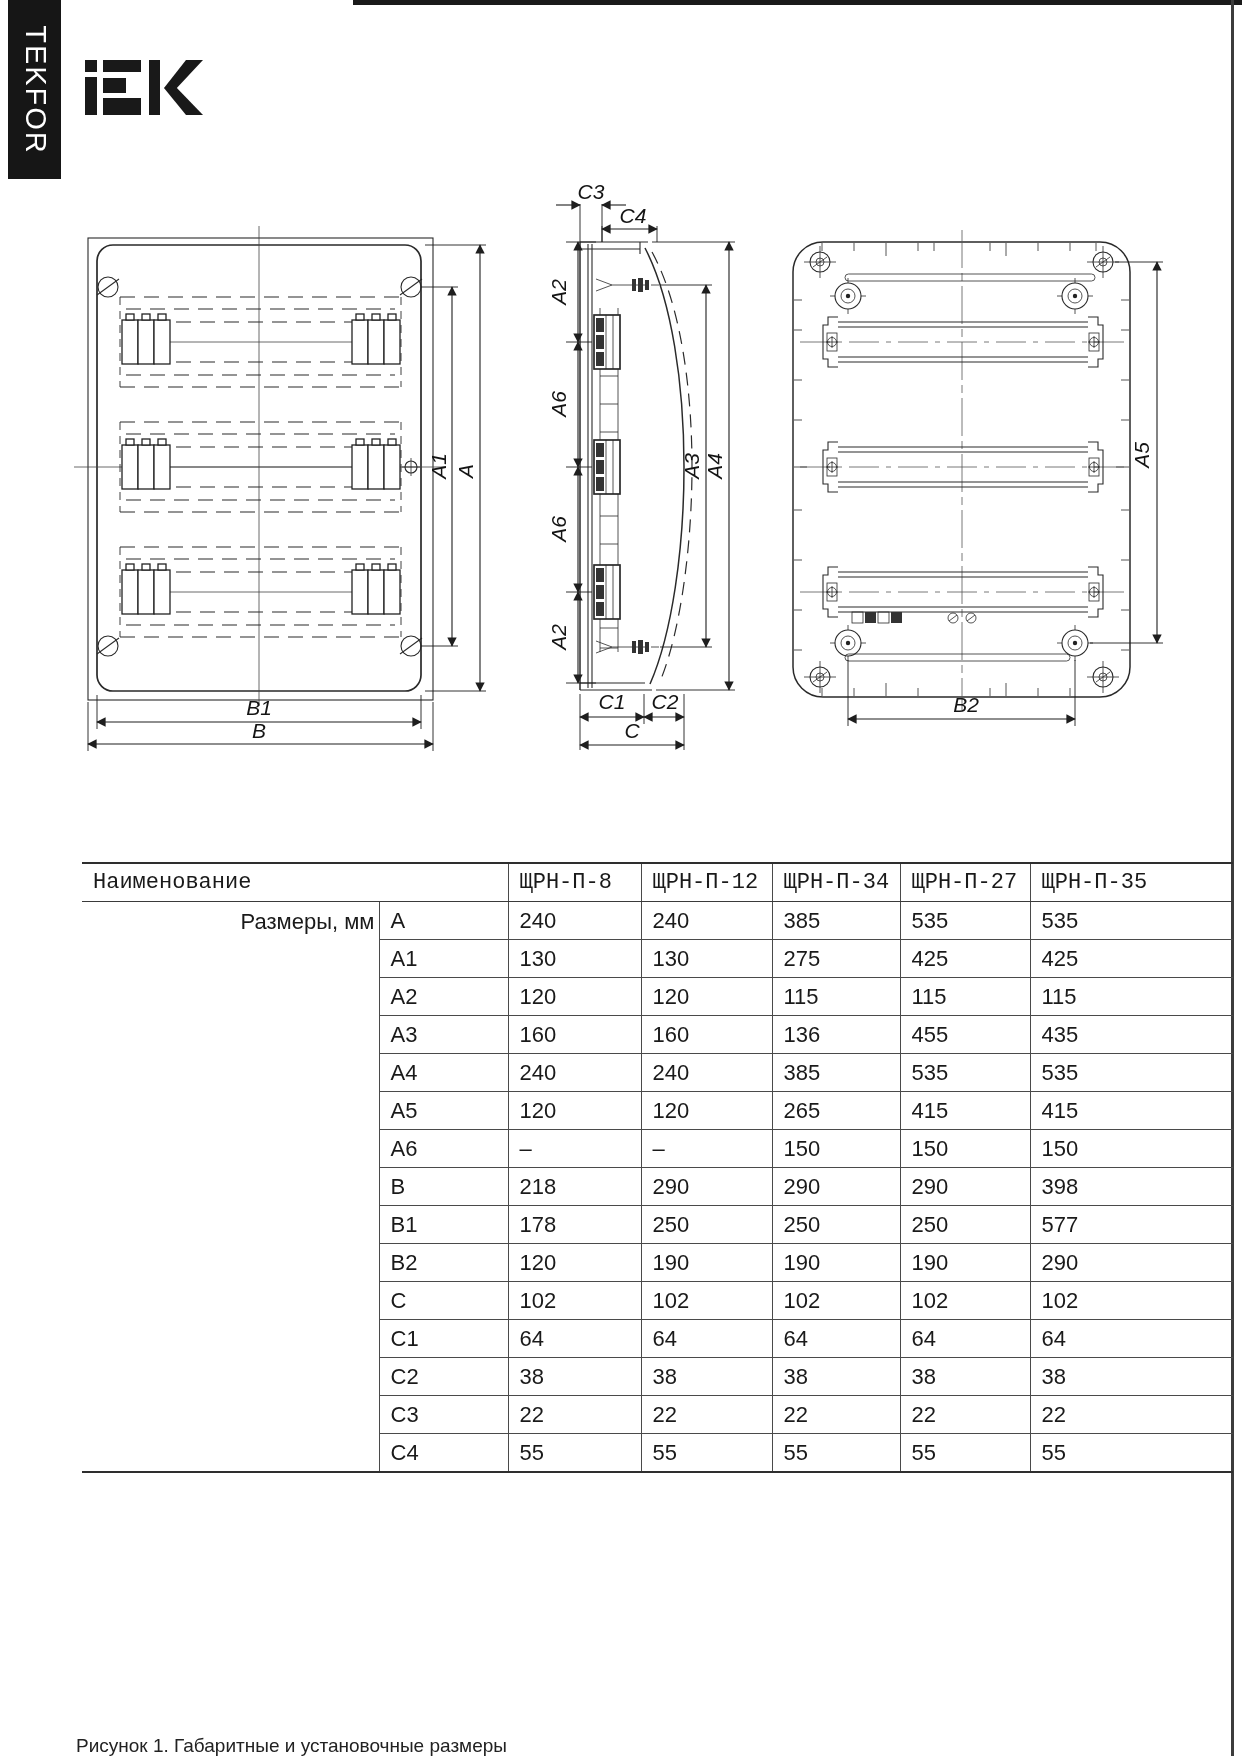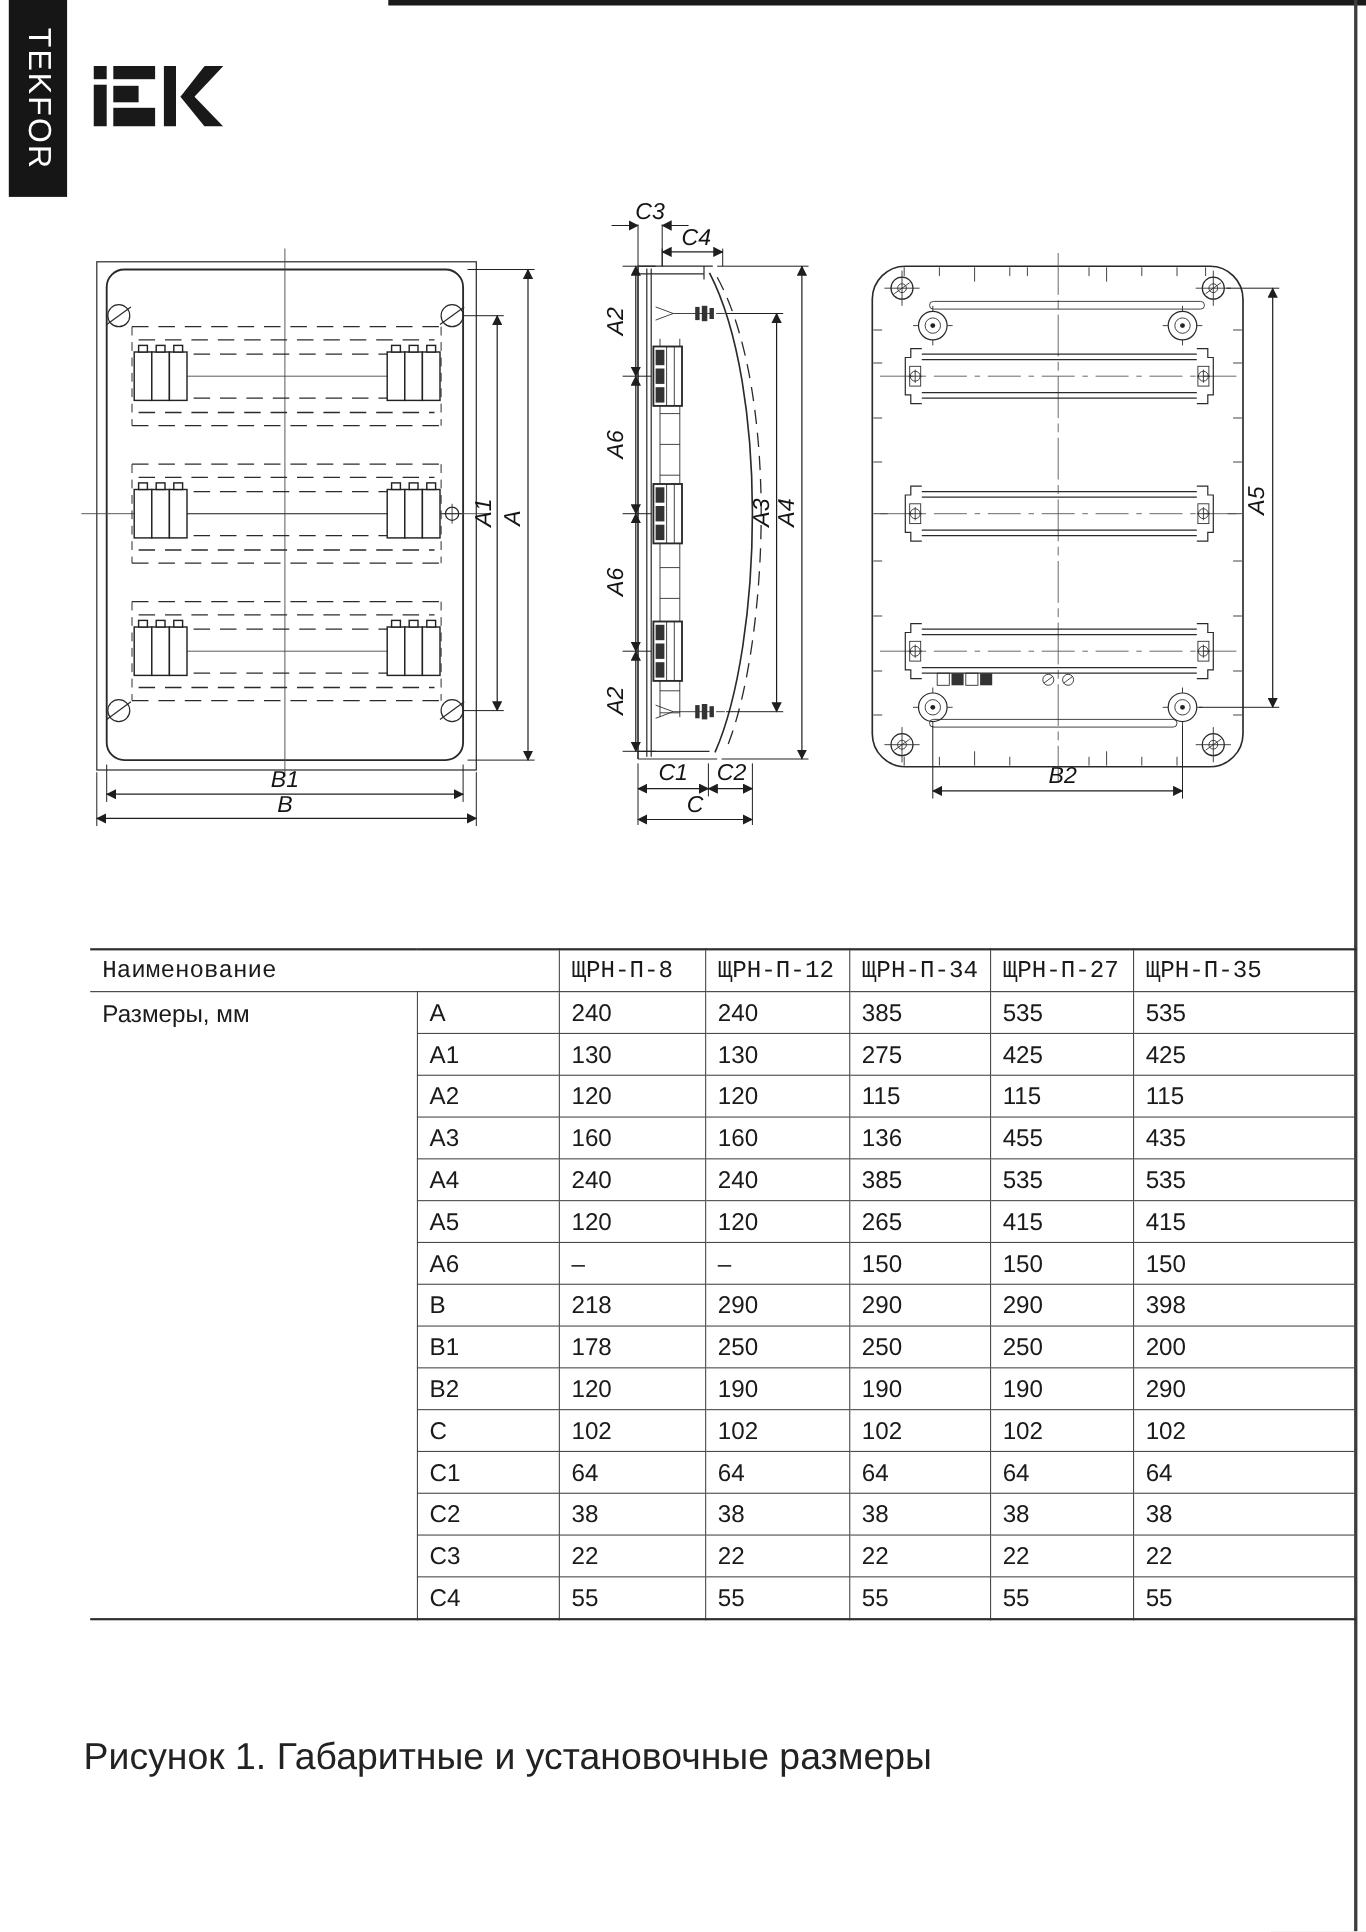--- a/index.html
+++ b/index.html
@@ -5,21 +5,21 @@
   html,body{margin:0;padding:0;background:#e8e8e8;}
   .page{position:relative;width:1242px;height:1756px;background:#fff;overflow:hidden;
         font-family:"Liberation Sans",sans-serif;color:#1a1a1a;}
   .edge-top{position:absolute;left:353px;top:0;width:889px;height:5px;background:#1a1a1a;}
   .edge-right{position:absolute;left:1231px;top:0;width:3px;height:1756px;background:#3c3c3c;}
   .banner{position:absolute;left:8px;top:0;width:53px;height:179px;background:#161616;}
   .banner span{position:absolute;left:50%;top:50%;transform:translate(-50%,-50%) rotate(90deg);
         white-space:nowrap;color:#fff;font-size:29px;letter-spacing:2px;font-weight:500;}
   .logo{position:absolute;left:85px;top:57px;}
   .logo polygon,.logo rect{fill:#191919;}
-  .caption{position:absolute;left:76px;top:1578px;font-size:34px;color:#222;}
+  .caption{position:absolute;left:76px;top:1735px;font-size:19px;color:#222;}
 
   
   svg.drawings{position:absolute;left:0;top:160px;}
   .ln{stroke:#2a2a2a;stroke-width:1.5;fill:none}
   .lnf{stroke:#2a2a2a;stroke-width:1.7;fill:#fff}
   .ln1{stroke:#2a2a2a;stroke-width:1.1;fill:none}
   .lnt{stroke:#2a2a2a;stroke-width:.8;fill:none}
   .cl{stroke:#555;stroke-width:.8;fill:none}
   .dim{stroke:#1e1e1e;stroke-width:1.1;fill:none}
   .ext{stroke:#1e1e1e;stroke-width:.9;fill:none}
@@ -33,21 +33,21 @@
 
   
   table.dims{position:absolute;left:82px;top:862px;width:1151px;border-collapse:collapse;
         font-size:22px;table-layout:fixed;
         border-top:2.4px solid #2e2e2e;border-bottom:2.2px solid #2e2e2e;}
   table.dims td{border:1.4px solid #4a4a4a;height:37px;padding:0 4px 0 11px;
         vertical-align:middle;font-weight:400;}
   table.dims td.nl{border-left:none;}
   table.dims td.nr{border-right:none;}
   table.dims tr.hdr td{border-bottom:1.7px solid #3a3a3a;font-family:Liberation Mono, monospace;}
-  table.dims td.grp{vertical-align:top;padding-top:7px;}
+  table.dims td.grp{vertical-align:top;padding-top:7px;text-align:right;}
 </style>
 </head>
 <body>
 
 <div class="page">
 
   <div class="edge-top"></div>
   <div class="edge-right"></div>
 
   <div class="banner">
@@ -339,21 +339,21 @@
           <td>290</td>
           <td>290</td>
           <td class="nr">398</td>
         </tr>
     <tr>
           <td>B1</td>
           <td>178</td>
           <td>250</td>
           <td>250</td>
           <td>250</td>
-          <td class="nr">200</td>
+          <td class="nr">577</td>
         </tr>
     <tr>
           <td>B2</td>
           <td>120</td>
           <td>190</td>
           <td>190</td>
           <td>190</td>
           <td class="nr">290</td>
         </tr>
     <tr>

